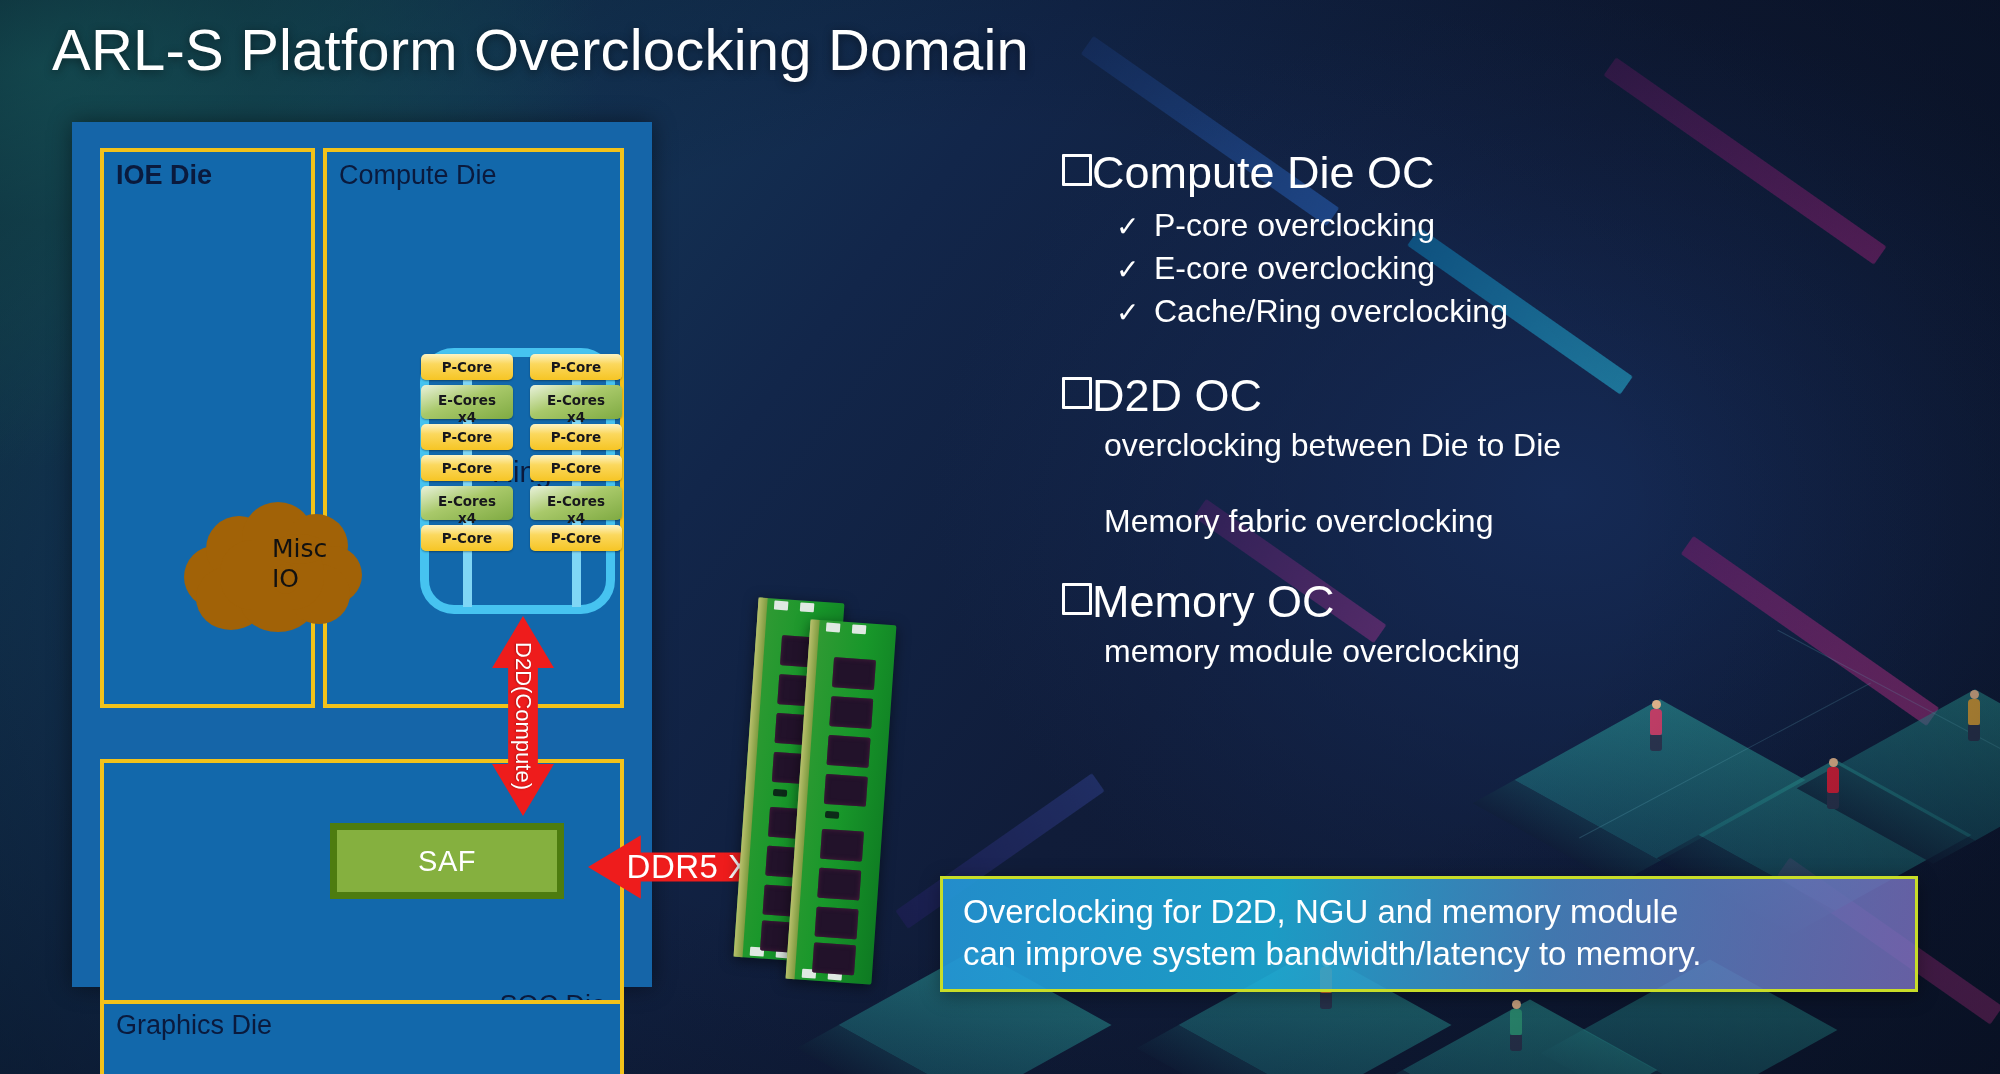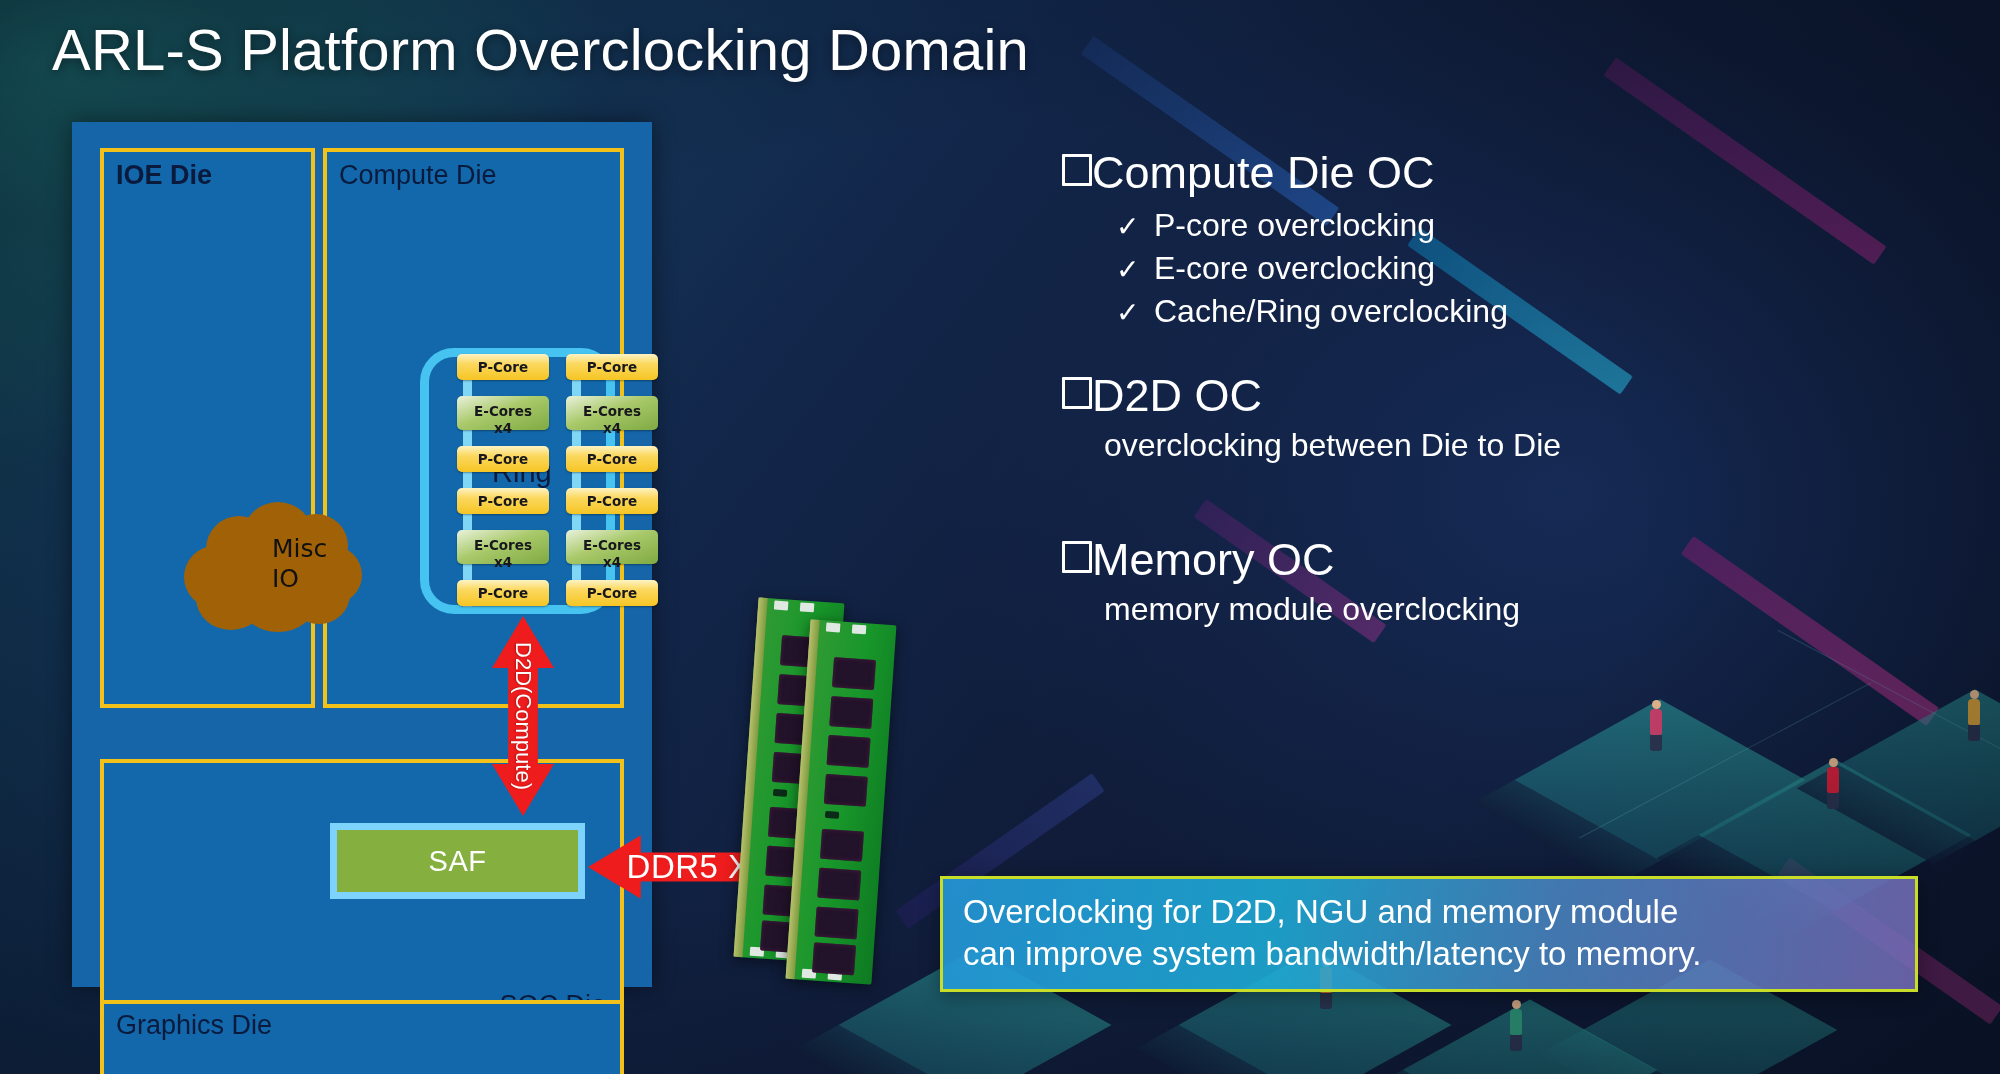--- a/index.html
+++ b/index.html
@@ -47,41 +47,41 @@
   #cloud{position:absolute;left:108px;top:378px;width:184px;height:134px;}
   #cloud span{position:absolute;background:#a16207;border-radius:50%;}
   #cloud .ctext{position:absolute;left:0;right:0;top:34px;text-align:center;
       color:#111;font-size:25px;line-height:30px;background:transparent;border-radius:0;
       font-family:"DejaVu Sans",sans-serif;}
 
   
   #ring{position:absolute;left:348px;top:226px;width:195px;height:266px;
         border:9px solid #46c3f0;border-radius:34px;box-sizing:border-box;}
   .ringbar{position:absolute;width:9px;background:#7fd6f5;}
-  .corecol{position:absolute;width:92px;display:flex;flex-direction:column;gap:16px;padding-left:36px;}
+  .corecol{position:absolute;width:92px;display:flex;flex-direction:column;gap:5px;}
   .core{border-radius:5px;color:#17171c;font-size:13.5px;text-align:center;
         font-family:"DejaVu Sans",sans-serif;font-weight:bold;
         box-shadow:0 1px 2px rgba(0,0,0,.35);}
   .pcore{height:26px;line-height:26px;
          background:linear-gradient(180deg,#fdf3c4 0%,#fbd85e 38%,#f6c524 100%);}
   .ecore{height:34px;padding-top:7px;box-sizing:border-box;line-height:17px;
          background:linear-gradient(160deg,#e9f2dc 0%,#a9c96a 45%,#7faa42 100%);}
   #ringlabel{position:absolute;left:420px;top:334px;color:#0a1a3d;font-size:29px;}
 
   
   #d2d{position:absolute;left:420px;top:494px;width:62px;height:200px;}
   #d2d .shape{position:absolute;inset:0;background:#ee1c1c;
       clip-path:polygon(50% 0%,100% 26%,74% 26%,74% 74%,100% 74%,50% 100%,0% 74%,26% 74%,26% 26%,0% 26%);
       filter:drop-shadow(0 0 1.6px #101a3a) drop-shadow(0 0 1.6px #101a3a);}
   #d2dtxt{position:absolute;left:50%;top:50%;color:#fff;font-size:22px;white-space:nowrap;
       transform:translate(-50%,-50%) rotate(90deg);text-shadow:0 1px 2px rgba(0,0,0,.3);}
 
   
-  #safwrap{position:absolute;left:258px;top:701px;width:255px;height:76px;
-           background:#7dd3fc;padding:7px;box-sizing:border-box;}
+  #safwrap{position:absolute;left:258px;top:701px;width:234px;height:76px;
+           background:#4d7c0f;padding:7px;box-sizing:border-box;}
   #saf{width:100%;height:100%;background:#85b03f;color:#fff;font-size:29px;
        display:flex;align-items:center;justify-content:center;letter-spacing:.5px;}
 
   
   #ddr{position:absolute;left:516px;top:709px;width:220px;height:72px;}
   #ddr .shape{position:absolute;inset:0;background:#ee1c1c;
       clip-path:polygon(0% 50%,24% 6%,24% 30%,76% 30%,76% 6%,100% 50%,76% 94%,76% 70%,24% 70%,24% 94%);}
   #ddrtxt{position:absolute;inset:0;display:flex;align-items:center;justify-content:center;
       color:#fff;font-size:33px;letter-spacing:.5px;}
 
@@ -353,20 +353,21 @@
       </div>
       <div class="blk">
         <div class="b1">
           <span class="sq"></span>
           <span>D2D OC</span>
         </div>
         <div class="note">overclocking between Die to Die</div>
         <div class="gap-md"></div>
       </div>
       <div class="blk">
+        <div class="note">Memory fabric overclocking</div>
         <div class="gap-md"></div>
       </div>
       <div class="blk">
         <div class="b1 light">
           <span class="sq"></span>
           <span>Memory OC</span>
         </div>
         <div class="note">memory module overclocking</div>
         <div class="gap-md"></div>
       </div>

